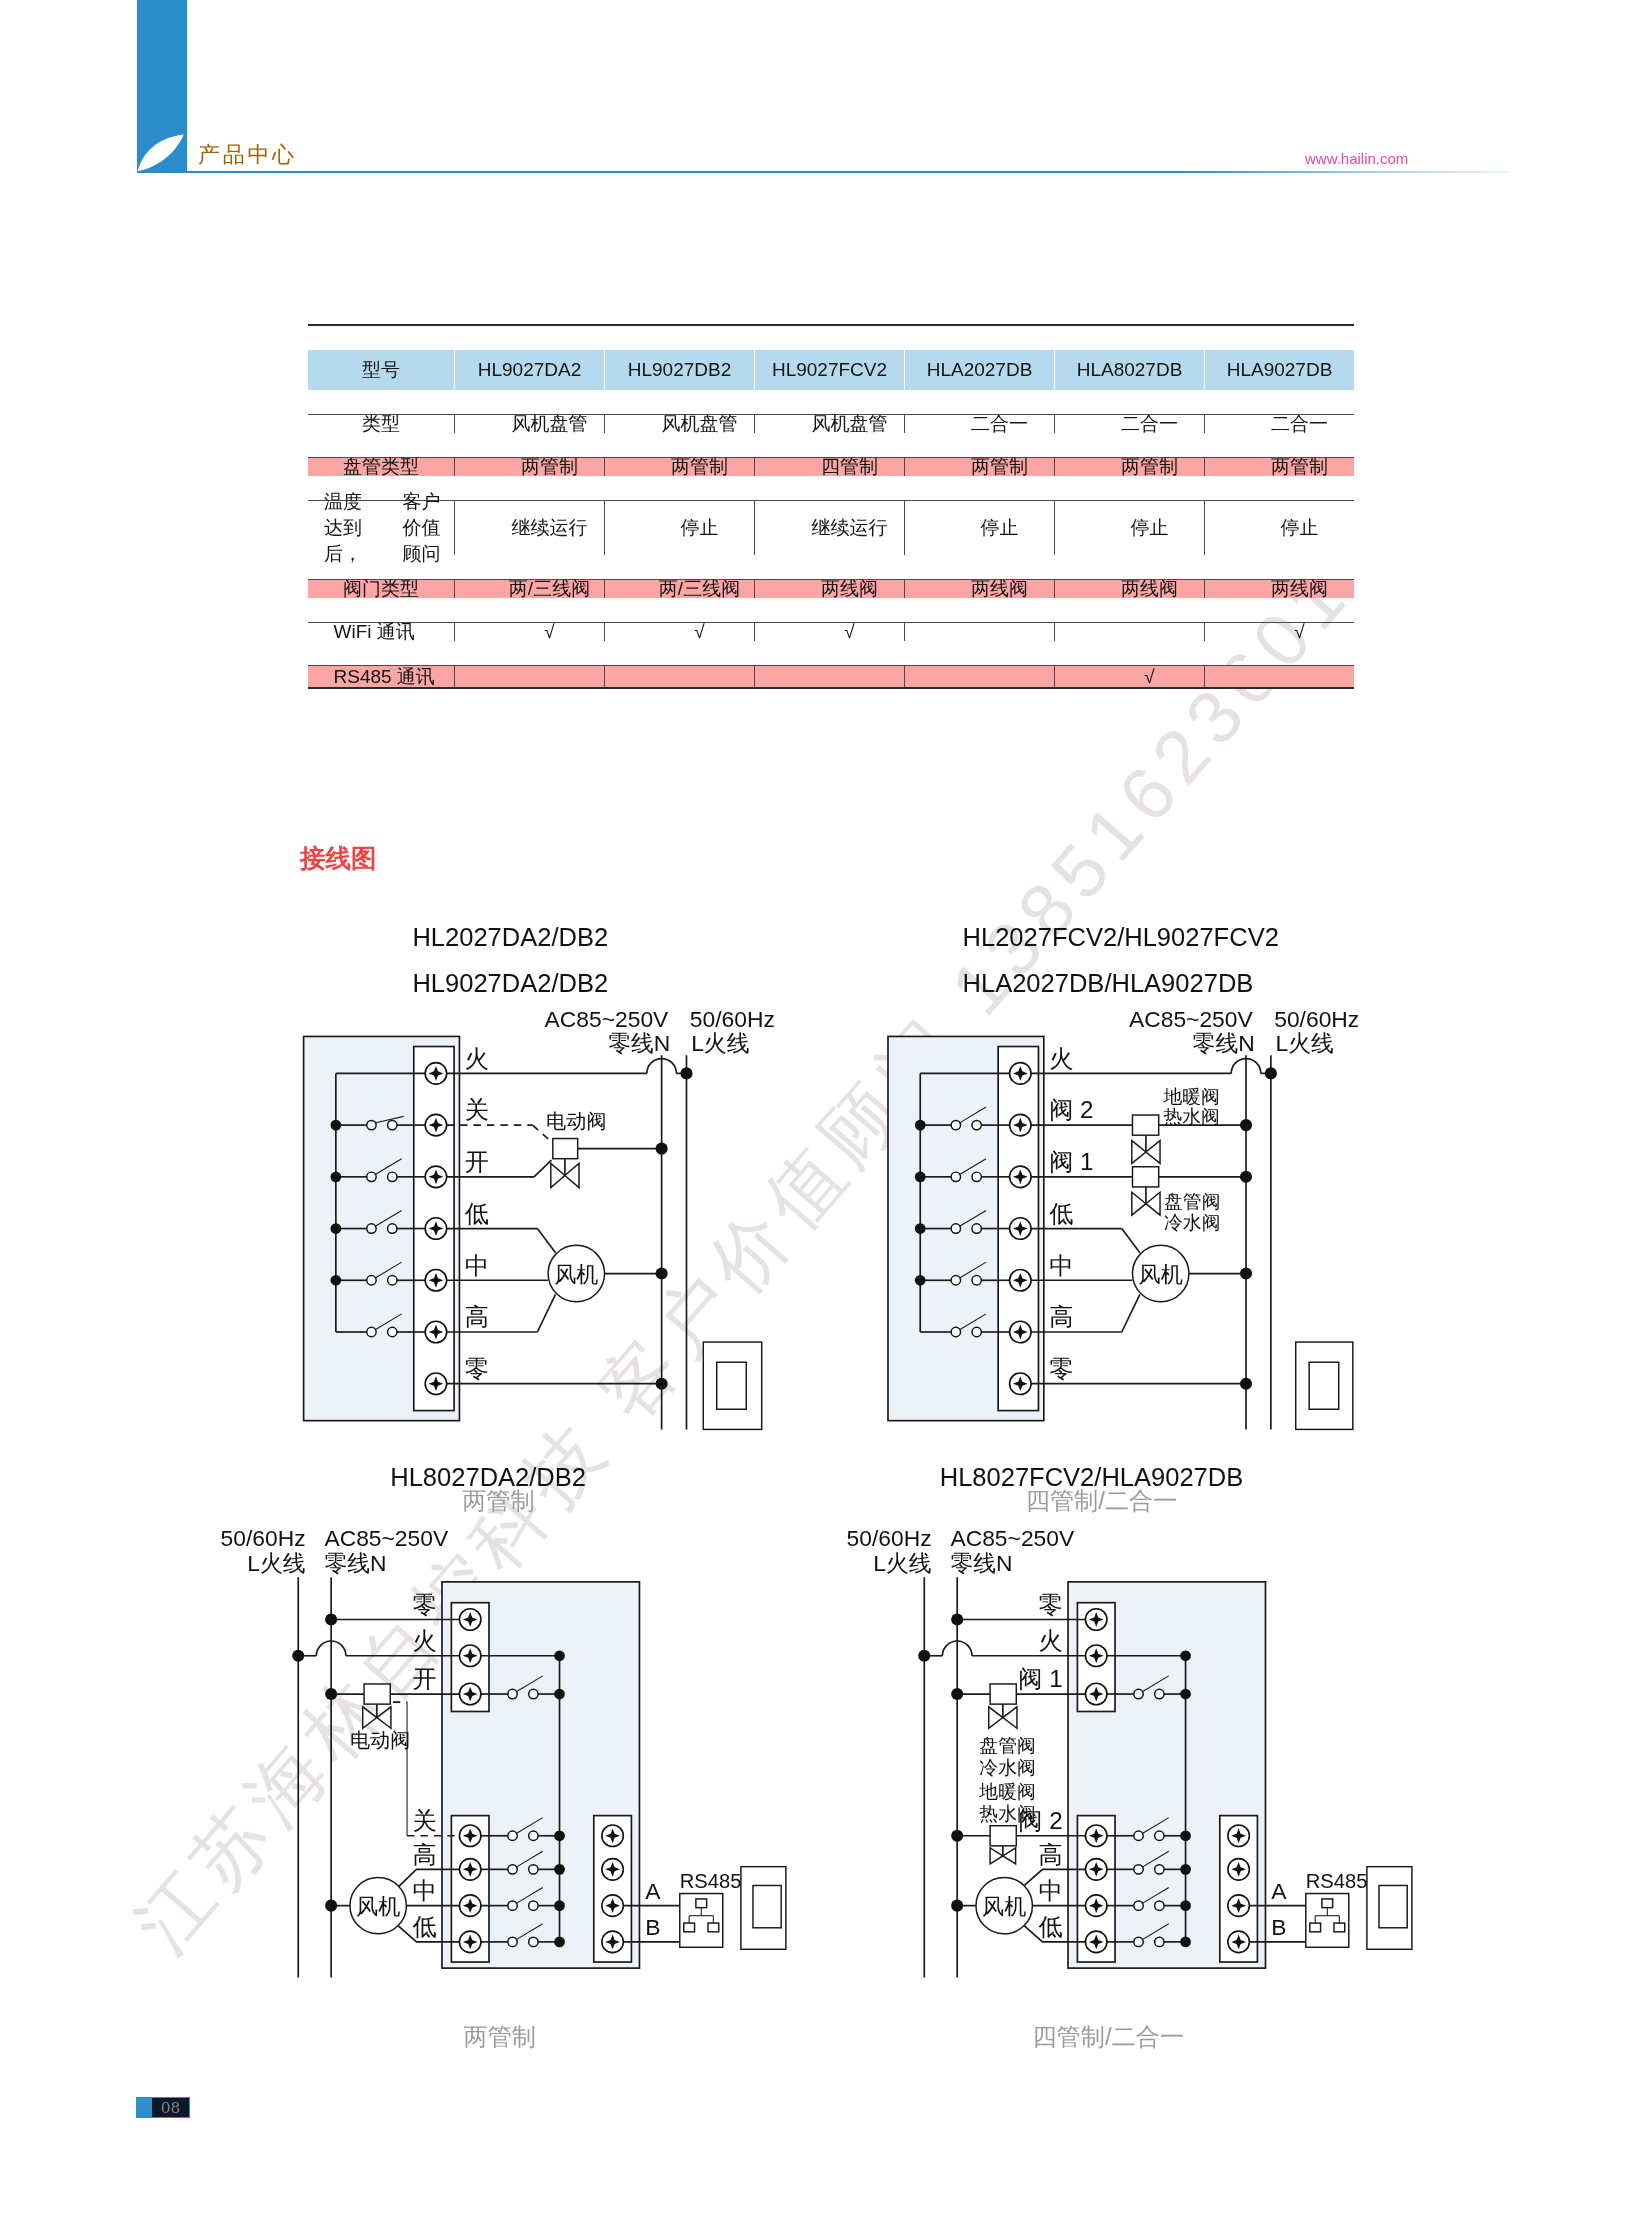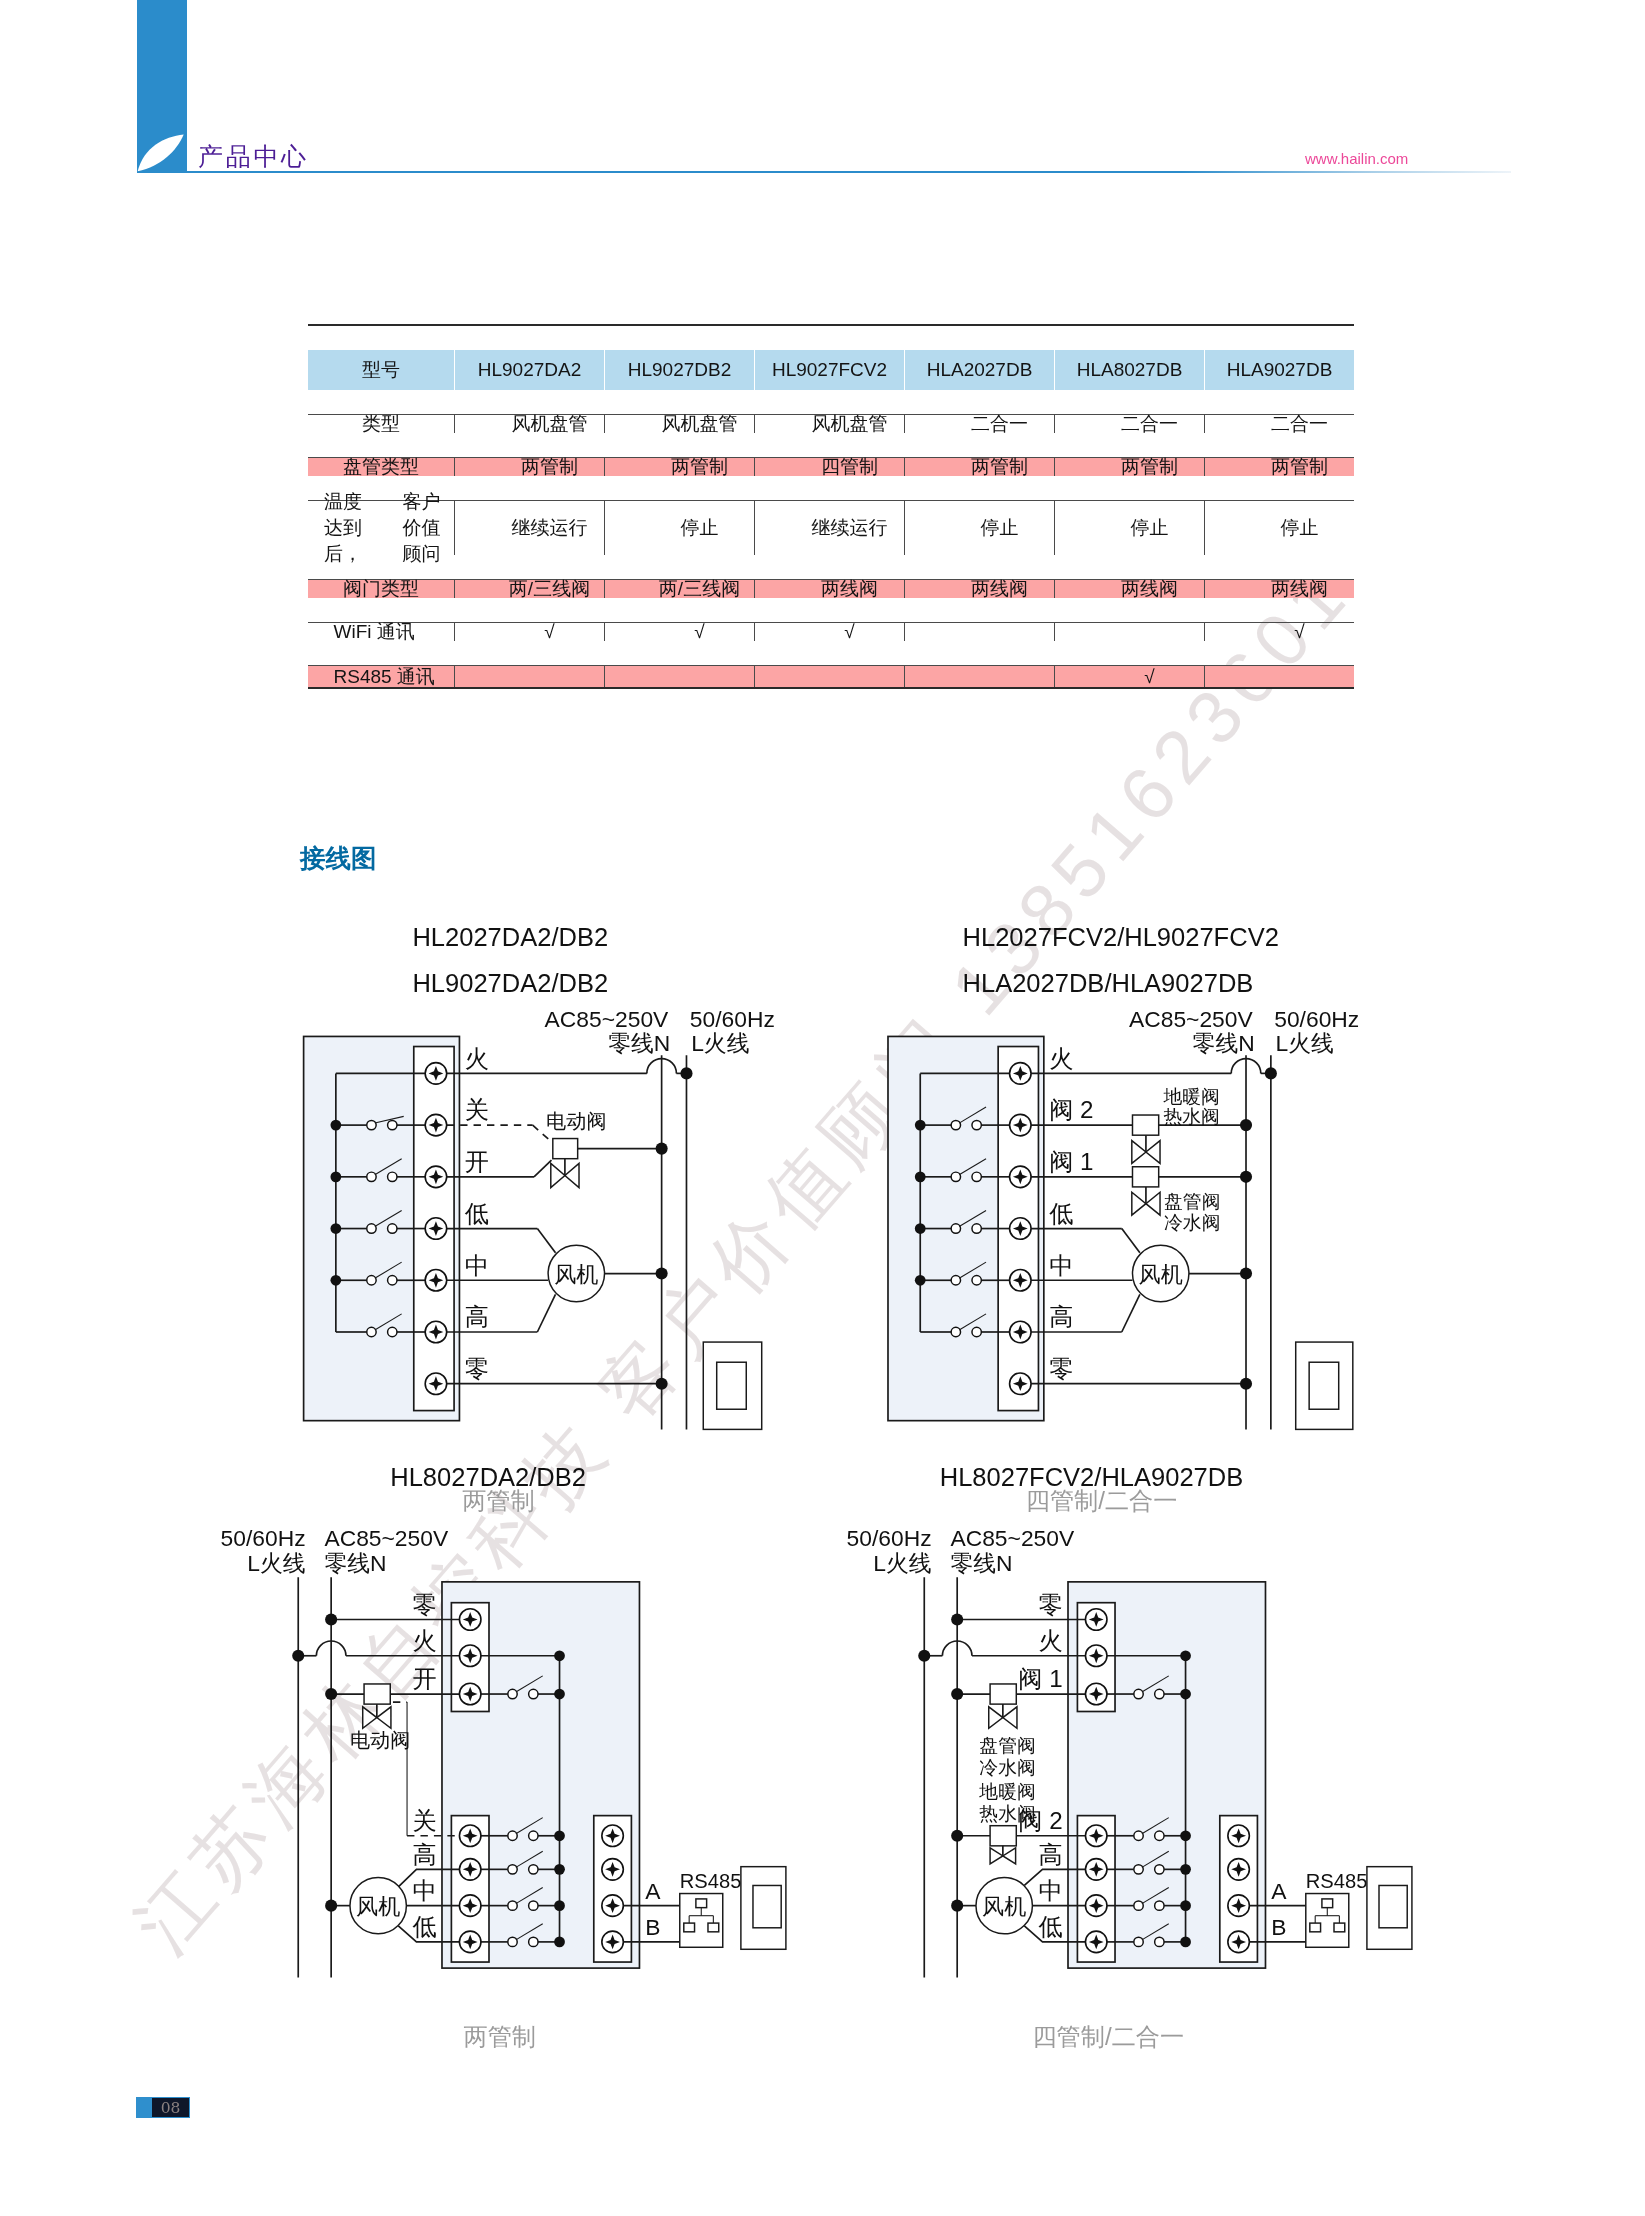--- a/index.html
+++ b/index.html
@@ -4,39 +4,39 @@
 <style>
   html,body{margin:0;padding:0;background:#fff;}
   .page{position:relative;width:1645px;height:2216px;background:#fff;overflow:hidden;
         font-family:"Liberation Sans",sans-serif;color:#141414;}
   
   .watermark{position:absolute;left:114px;top:1908px;transform:rotate(-49deg);transform-origin:0 0;
              font-size:75px;letter-spacing:9.4px;color:#cfc5c6;opacity:.5;white-space:nowrap;z-index:0;}
   
   .topbar{position:absolute;left:137px;top:0;width:50px;height:173px;background:#2b8ccb;z-index:2;}
   .leaf{position:absolute;left:0px;bottom:1.3px;width:48px;height:39px;}
-  .section-name{position:absolute;left:198px;top:140px;font-size:25px;color:#4c1d95;letter-spacing:2.7px;z-index:2;}
+  .section-name{position:absolute;left:198px;top:140px;font-size:22px;color:#a16207;letter-spacing:2.7px;z-index:2;}
   .website{position:absolute;left:1305px;top:150px;font-size:15px;color:#ec4899;z-index:2;}
   .rule{position:absolute;left:137px;top:171px;width:1374px;height:2px;z-index:1;
         background:linear-gradient(to right,#2b8ccb 0%,#2b8ccb 76%,#a9cfe8 90%,#eef4f9 100%);}
   
   .spec-table{position:absolute;left:308px;top:324px;z-index:1;display:grid;
               grid-template-columns:146px 150px 150px 150px 150px 150px 150px;
               grid-template-rows:64px 43px 43px 79px 43px 43px 46px;
               border-top:2px solid #2a2a2a;border-bottom:2px solid #2a2a2a;}
   .cell{display:flex;align-items:center;justify-content:center;font-size:19px;box-sizing:border-box;margin-top:24px;}
   .th{background:#b5daee;}
   .th.nc0{border-left:1.3px solid #fff;}
   .td{border-top:0.7px solid #4a4a4a;}
   .td.nc0{border-left:0.7px solid #4a4a4a;padding-left:40px;}
   .gray{background:#fca5a5;}
   .lbl-left{justify-content:flex-start;padding-left:25.5px;}
   .two-line{flex-direction:row;align-items:center;justify-content:center;gap:27px;padding-left:16px;}
   
-  .sec-title{position:absolute;left:300px;top:841px;font-size:25.5px;font-weight:bold;color:#0369a1;z-index:1;}
+  .sec-title{position:absolute;left:300px;top:841px;font-size:25.5px;font-weight:bold;color:#ef4444;z-index:1;}
   
   .diagrams{position:absolute;left:0;top:894px;width:1645px;height:1189px;z-index:1;}
   .wire{stroke:#1a1a1a;stroke-width:2.5;fill:none;}
   .thin{stroke:#1a1a1a;stroke-width:1.6;fill:none;}
   .dashed{stroke-dasharray:11 9;}
   .box{fill:#edf2f9;stroke:#1a1a1a;stroke-width:2.5;}
   .strip{fill:#fff;stroke:#1a1a1a;stroke-width:2.5;}
   .white{fill:#fff;stroke:#1a1a1a;stroke-width:2.2;}
   .dot{fill:#111;stroke:none;}
   .contact{fill:#fff;stroke:#111;stroke-width:2.2;}

